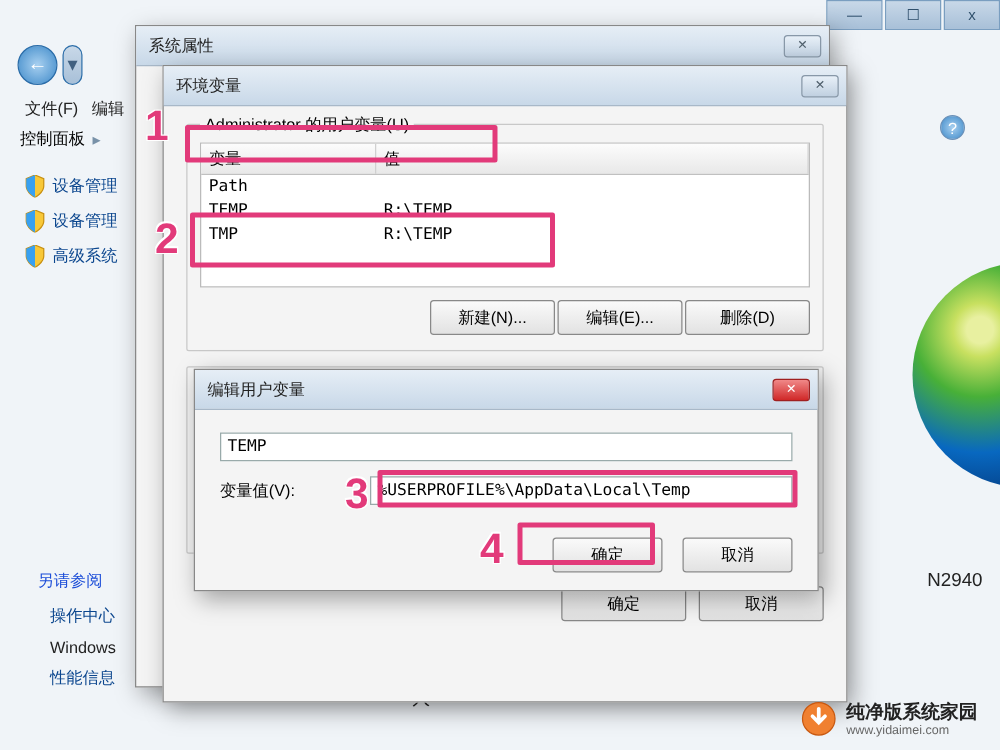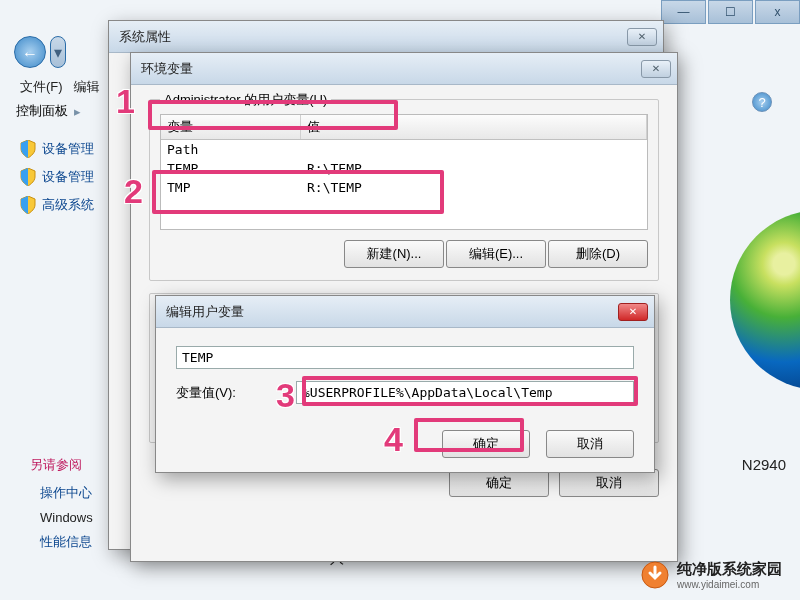--- a/index.html
+++ b/index.html
@@ -14,21 +14,21 @@
 .nav-menu { width:18px; }
 
 .menu-bar { position: absolute; top: 78px; left: 20px; font-size: 13px; color: #222; }
 .bread { position:absolute; top:102px; left:16px; display:flex; align-items:center; gap:6px; font-size:13px; }
 .bread .sep { color:#7891a8; }
 
 .left-nav { position: absolute; top: 130px; left: 20px; width: 140px; }
 .left-nav .item { display:flex; align-items:center; gap:6px; color:#0b468e; font-size:13px; margin: 10px 0; cursor:pointer; }
 .shield { width:16px; height:18px; }
 
-.see-also { position:absolute; top:456px; left:30px; color:#be185d; font-size:13px; }
+.see-also { position:absolute; top:456px; left:30px; color:#1d4ed8; font-size:13px; }
 .see-also-links { position:absolute; top:476px; left:40px; }
 .see-also-links div { color:#0b468e; font-size:13px; margin:8px 0; }
 .sel-2 { color:#222 !important; }
 
 
 .dialog { position:absolute; background:#f4f4f4; border:1px solid #888; box-shadow: 4px 6px 18px rgba(0,0,0,0.35); }
 .titlebar { height: 32px; background: linear-gradient(#e6eef6,#c8d8e8); display:flex; align-items:center; justify-content:space-between; padding: 0 6px 0 10px; font-size:13px; color:#222; border-bottom:1px solid #a8b8c8; }
 .ttl-btns { display:flex; gap:3px; }
 .ttl-btn { width: 30px; height: 18px; border: 1px solid #8898a8; background: linear-gradient(#e8f0f8,#c0d0e0); border-radius:3px; font-size:10px; line-height:1; display:flex;align-items:center;justify-content:center; color:#50606c; }
 .close-btn { background: linear-gradient(#f08888,#d02828); color:#fff; border-color:#a02020; }

